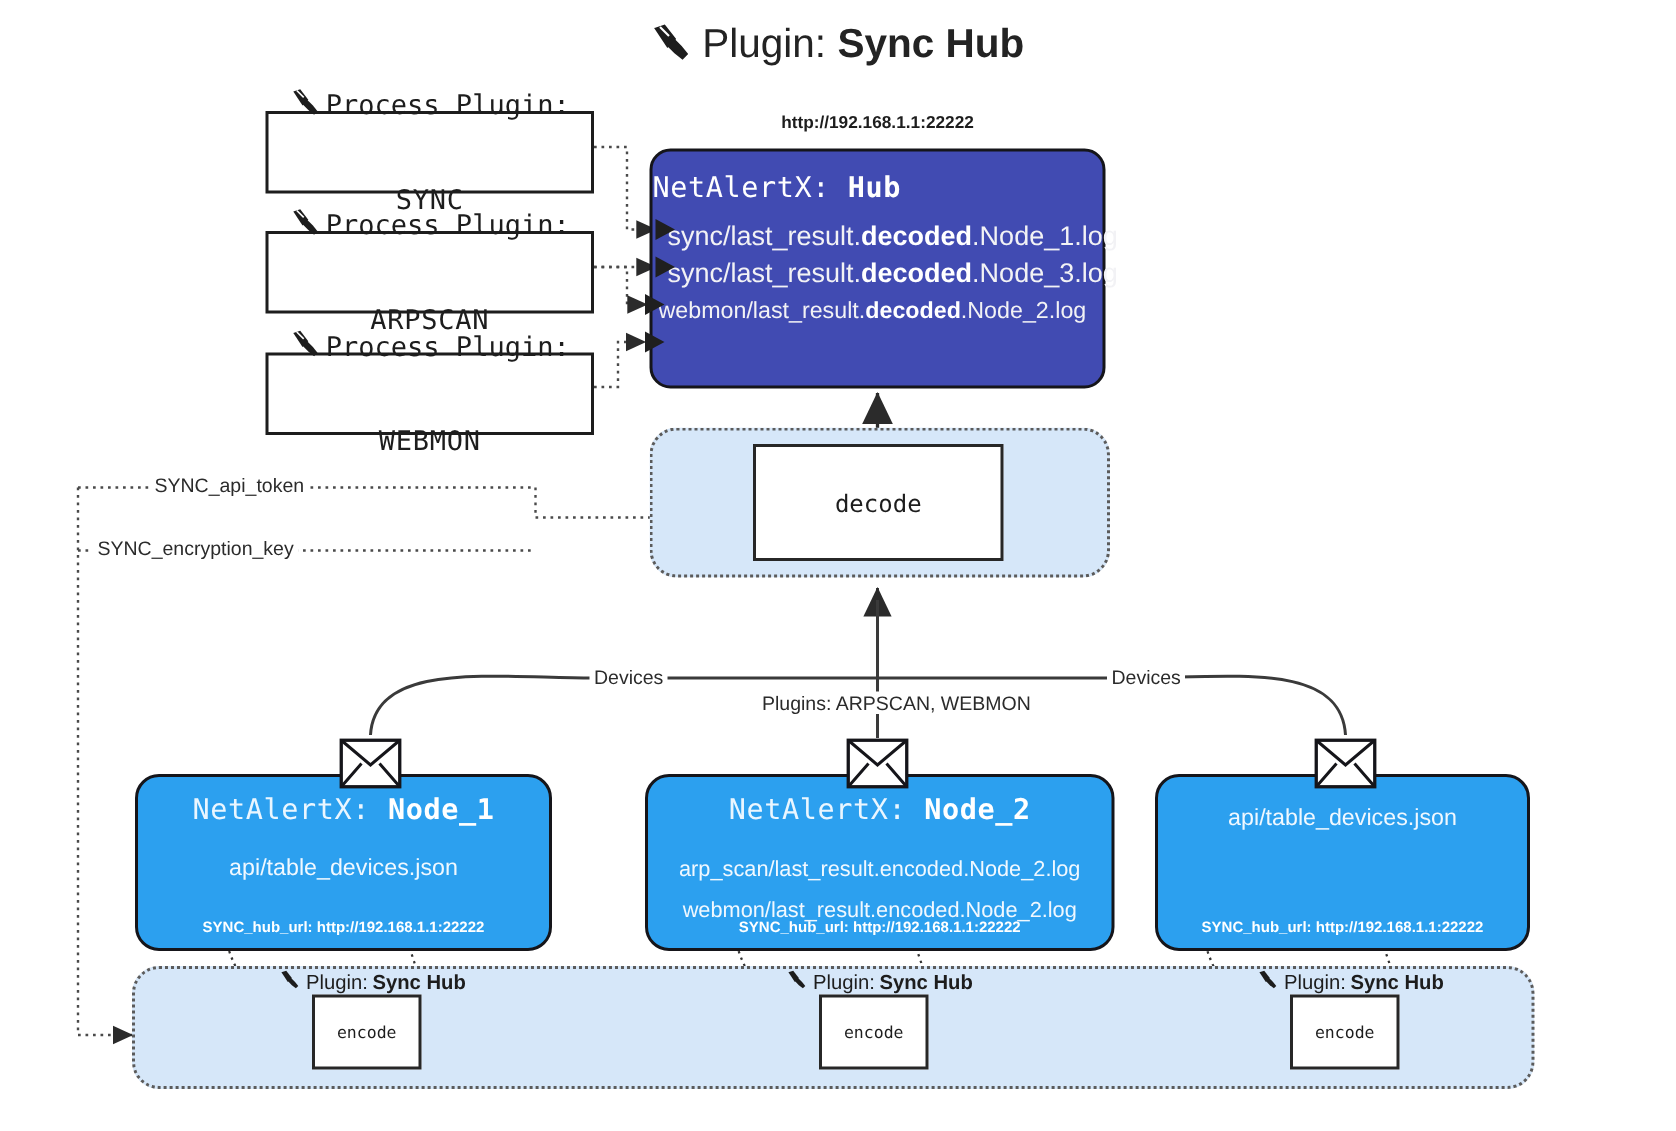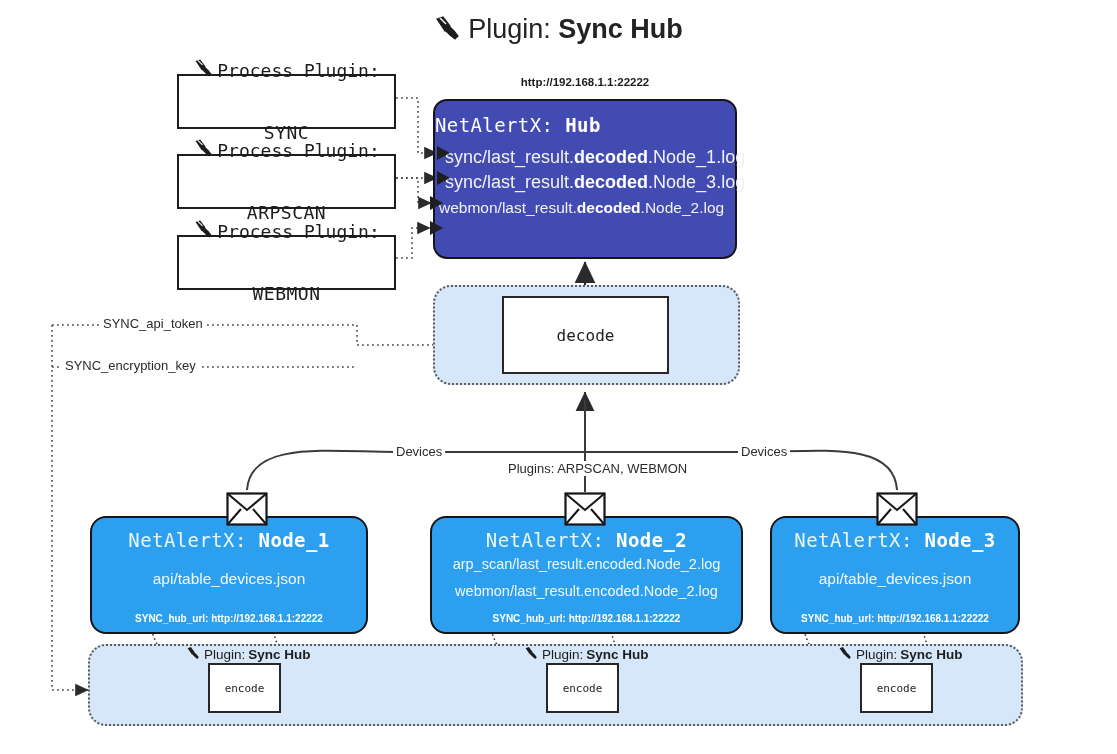--- a/index.html
+++ b/index.html
@@ -217,36 +217,32 @@
       <rect x="1.5" y="1.5" width="39" height="31" fill="#ffffff" stroke="#15151a" stroke-width="2.2"></rect>
       <path d="M1.5,1.5 L21,18 L40.5,1.5 M1.5,32.5 L15,17 M40.5,32.5 L27,17" fill="none" stroke="#15151a" stroke-width="2"></path>
     </svg>
   </div>
 
   <div class="node" style="left:430px;top:516px;width:313px;height:118px;">
     <div class="ntitle">
       <span>NetAlertX:</span>
       <b>Node_2</b>
     </div>
-    <div class="nline" style="margin-top:0;font-size:14.5px;">arp_scan/last_result.encoded.Node_2.log</div>
+    <div class="nline" style="margin-top:16px;font-size:14.5px;">arp_scan/last_result.encoded.Node_2.log</div>
     <div class="nline" style="font-size:14.5px;">webmon/last_result.encoded.Node_2.log</div>
     <div class="nurl">SYNC_hub_url: http://192.168.1.1:22222</div>
   </div>
   <div class="envelope" style="left:564px;top:492px;">
     <svg width="42" height="34" viewBox="0 0 42 34">
       <rect x="1.5" y="1.5" width="39" height="31" fill="#ffffff" stroke="#15151a" stroke-width="2.2"></rect>
       <path d="M1.5,1.5 L21,18 L40.5,1.5 M1.5,32.5 L15,17 M40.5,32.5 L27,17" fill="none" stroke="#15151a" stroke-width="2"></path>
     </svg>
   </div>
 
   <div class="node" style="left:770px;top:516px;width:250px;height:118px;">
-    <div class="ntitle">
-      <span>NetAlertX:</span>
-      <b>Node_3</b>
-    </div>
     <div class="nline" style="margin-top:14px;">api/table_devices.json</div>
     <div class="nurl">SYNC_hub_url: http://192.168.1.1:22222</div>
   </div>
   <div class="envelope" style="left:876px;top:492px;">
     <svg width="42" height="34" viewBox="0 0 42 34">
       <rect x="1.5" y="1.5" width="39" height="31" fill="#ffffff" stroke="#15151a" stroke-width="2.2"></rect>
       <path d="M1.5,1.5 L21,18 L40.5,1.5 M1.5,32.5 L15,17 M40.5,32.5 L27,17" fill="none" stroke="#15151a" stroke-width="2"></path>
     </svg>
   </div>
 

